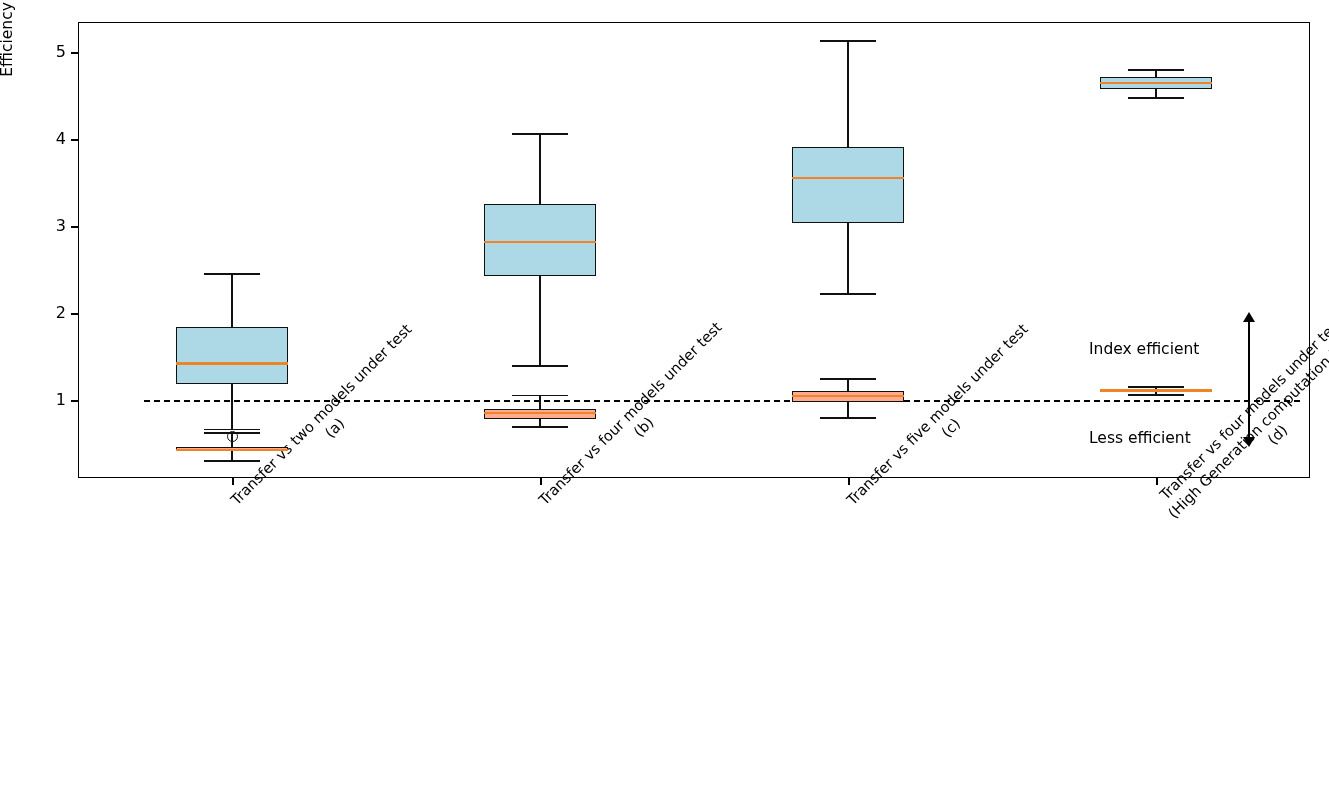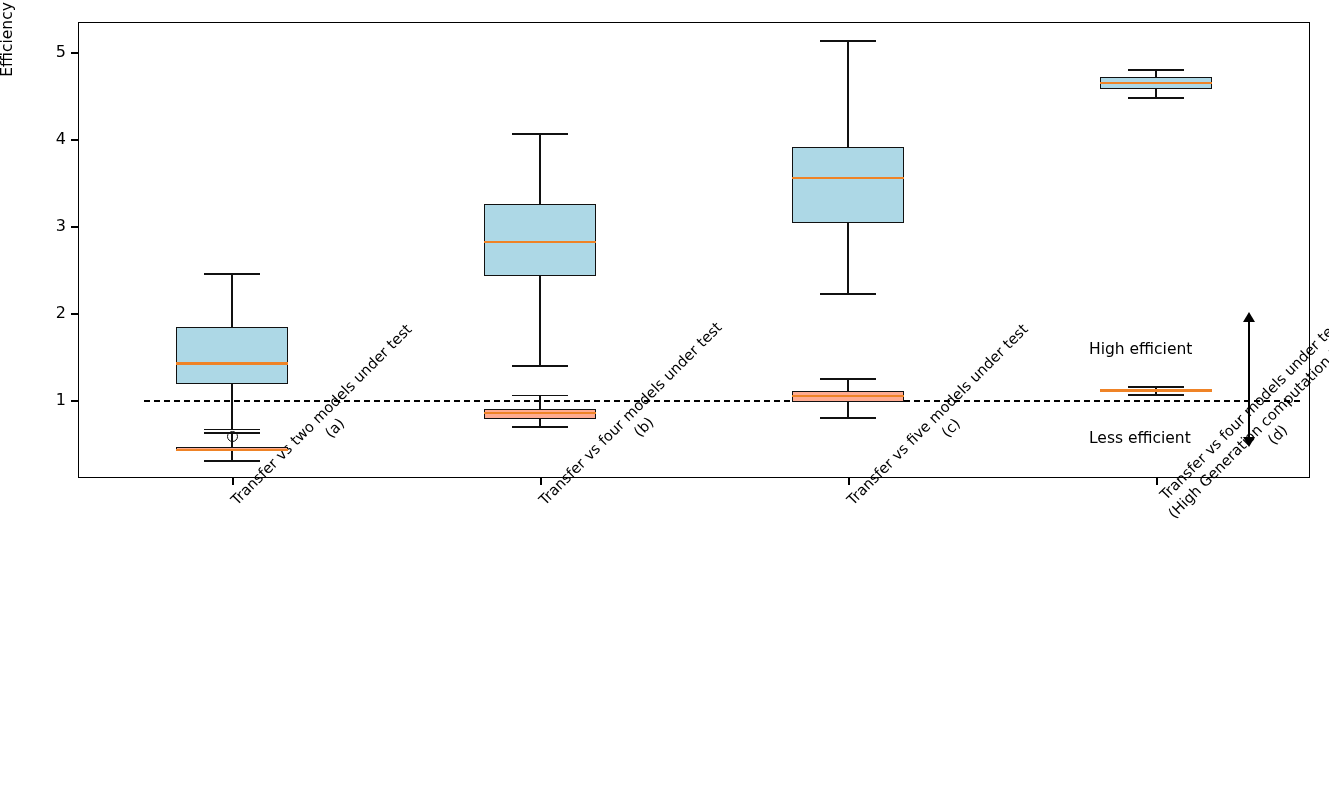--- a/index.html
+++ b/index.html
@@ -70,21 +70,21 @@
         <div style="text-align: center;">Transfer vs five models under test</div>
         <div style="text-align: center;">(c)</div>
       </div>
       <div class="xtick-label" style="left: 1151px; top: 496px;">
         <div style="text-align: center;">Transfer vs four models under test</div>
         <div style="text-align: center;">(High Generation computation time)</div>
         <div style="text-align: center;">(d)</div>
       </div>
     </div>
 
-  <div class="ann-text" style="left:1089px;top:340px;">High efficient</div>
+  <div class="ann-text" style="left:1089px;top:340px;">Index efficient</div>
   <div class="ann-text" style="left:1089px;top:429px;text-align:right;">Less efficient</div>
 
   <div>
     <div class="arrow-head up" style="position:absolute;left:1243px;top:312px;"></div>
     <div class="arrow-line" style="left:1248px;top:320px;height:117px;"></div>
     <div class="arrow-head down" style="position:absolute;left:1243px;top:437px;"></div>
   </div>
 
 <div class="refline" style="left: 144px; width: 1156px; top: 400px;"></div>
     <div style="position: absolute;">

